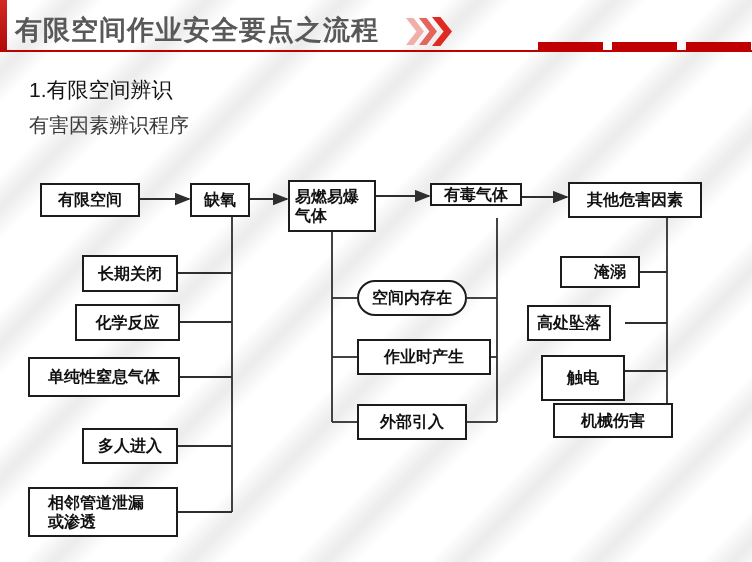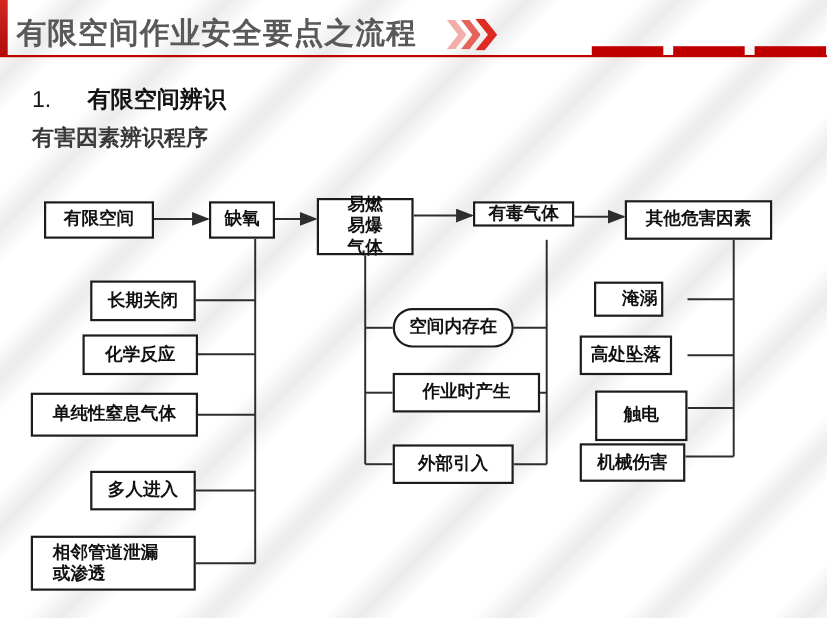--- a/index.html
+++ b/index.html
@@ -54,41 +54,41 @@
     display: flex; gap: 9px;
   }
   .header-dash { width: 65px; height: 8px; background: #c00000; }
 
   
   .section-heading {
     position: absolute; left: 29px; top: 76px;
     font-size: 21px; color: #141414;
   }
   .section-heading .num { font-weight: normal; }
-  .section-heading .txt { font-weight: bold; margin-left: 33px; }
+  .section-heading .txt { font-weight: normal; }
   .section-subheading {
     position: absolute; left: 29px; top: 112px;
-    font-size: 20px; font-weight: bold; color: #3a3a3a;
+    font-size: 20px; font-weight: normal; color: #3a3a3a;
   }
 
   
   .connector-svg {
     position: absolute; left: 0; top: 0;
     width: 752px; height: 562px;
   }
   .node {
     position: absolute;
     background: #ffffff;
     border: 2px solid #1c1c1c;
     display: flex; align-items: center; justify-content: center;
     text-align: left;
     font-size: 16px; font-weight: bold; color: #111111;
     line-height: 1.2;
   }
-  .node.pad8  { padding: 0 26px; }
+  .node.pad8  { padding: 0 5px; }
   .node.pad18 { padding: 0 18px; }
 </style>
 </head>
 <body>
 
 <div class="slide">
 
   <div class="accent-bar"></div>
   <div class="page-title">有限空间作业安全要点之流程</div>
   <div class="chevrons">
@@ -155,18 +155,18 @@
   <div class="node" style="left:82px; top:255px; width:96px; height:37px;">长期关闭</div>
   <div class="node" style="left:75px; top:304px; width:105px; height:37px;">化学反应</div>
   <div class="node" style="left:28px; top:357px; width:152px; height:40px;">单纯性窒息气体</div>
   <div class="node" style="left:82px; top:428px; width:96px; height:36px;">多人进入</div>
   <div class="node pad18" style="left:28px; top:487px; width:150px; height:50px;">相邻管道泄漏或渗透</div>
 
   <div class="node" style="left:357px; top:280px; width:110px; height:36px;border-radius:18px;">空间内存在</div>
   <div class="node" style="left:357px; top:339px; width:134px; height:36px;">作业时产生</div>
   <div class="node" style="left:357px; top:404px; width:110px; height:36px;">外部引入</div>
 
-  <div class="node" style="left:540px; top:256px; width:63px; height:32px;padding-left:20px;">淹溺</div>
+  <div class="node" style="left:560px; top:256px; width:80px; height:32px;padding-left:20px;">淹溺</div>
   <div class="node" style="left:527px; top:305px; width:84px; height:36px;">高处坠落</div>
   <div class="node" style="left:541px; top:355px; width:84px; height:46px;">触电</div>
-  <div class="node" style="left:527px; top:403px; width:96px; height:35px;">机械伤害</div>
+  <div class="node" style="left:553px; top:403px; width:120px; height:35px;">机械伤害</div>
 
 </div>
 
 </body></html>

